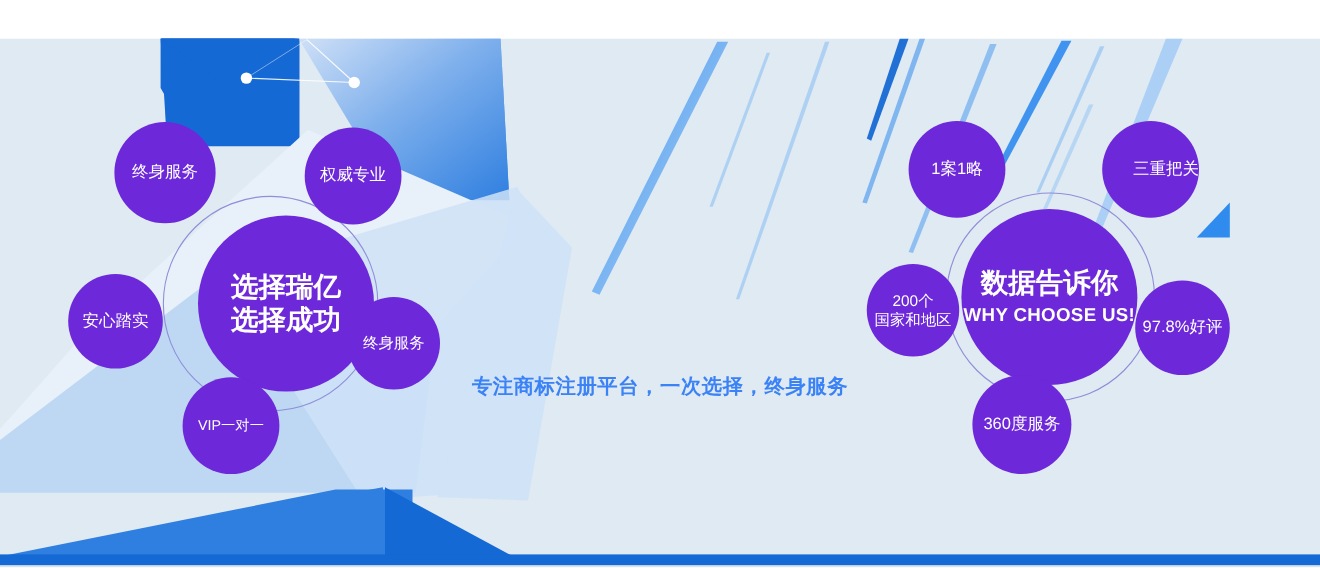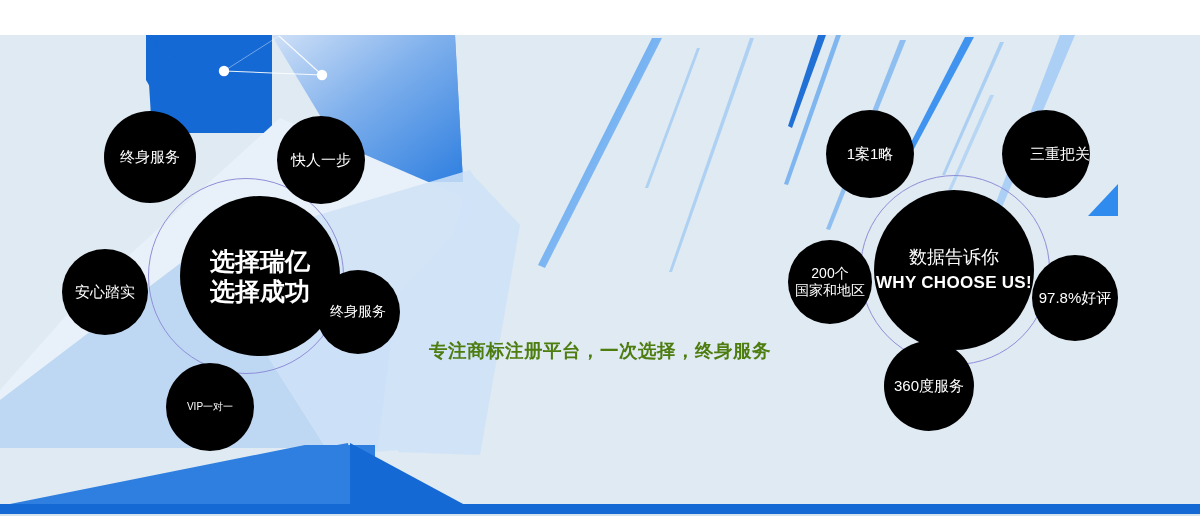--- a/index.html
+++ b/index.html
@@ -20,21 +20,21 @@
   #bg-svg {
     position: absolute;
     left: 0; top: 0;
     width: 1200px;
     height: 516px;
     display: block;
   }
   .bubble {
     position: absolute;
     border-radius: 50%;
-    background: #000000;
+    background: #6d28d9;
     color: #ffffff;
     display: flex;
     flex-direction: column;
     align-items: center;
     justify-content: center;
     text-align: center;
     line-height: 1.22;
     white-space: nowrap;
     box-sizing: border-box;
   }
@@ -48,21 +48,21 @@
   .hero-title {
     font-size: 29px;
     font-weight: 700;
     letter-spacing: 1px;
     color: #3f6ee3;
     margin-bottom: 9px;
   }
   .hero-sub {
     font-size: 18.5px;
     font-weight: 700;
-    color: #4d7c0f;
+    color: #3b82f6;
     letter-spacing: 0.5px;
     font-family: Liberation Serif, serif;
   }
   .ring {
     position: absolute;
     border-radius: 50%;
     border: 1px solid #8f8ed8;
     box-sizing: border-box;
   }
   .en-sub {
@@ -175,39 +175,39 @@
   <div class="bubble" style="left:180px; top:196px; width:160px; height:160px; font-size:25px; font-weight:700;">
     <span class="line">选择瑞亿</span>
     <span class="line">选择成功</span>
   </div>
 
   <div class="bubble" style="left:104px; top:111px; width:92px; height:92px; font-size:15px;">
     <span class="line">终身服务</span>
   </div>
 
   <div class="bubble" style="left:277px; top:116px; width:88px; height:88px; font-size:15px;">
-    <span class="line">快人一步</span>
+    <span class="line">权威专业</span>
   </div>
 
   <div class="bubble" style="left:62px; top:249px; width:86px; height:86px; font-size:15px;">
     <span class="line">安心踏实</span>
   </div>
 
   <div class="bubble" style="left:316px; top:270px; width:84px; height:84px; font-size:14px;">
     <span class="line">终身服务</span>
   </div>
 
-  <div class="bubble" style="left:166px; top:363px; width:88px; height:88px; font-size:10px;">
+  <div class="bubble" style="left:166px; top:343px; width:88px; height:88px; font-size:13px;">
     <span class="line">VIP一对一</span>
   </div>
 
   <div class="ring" style="left:860px; top:175px; width:190px; height:190px;"></div>
 
   <div class="bubble" style="left:874px; top:190px; width:160px; height:160px;">
-    <span class="line" style="font-size:18px; font-weight:400; margin-bottom:4px;text-align:center;">数据告诉你</span>
+    <span class="line" style="font-size:25px; font-weight:700; margin-bottom:4px;text-align:center;">数据告诉你</span>
     <span class="line en-sub">WHY CHOOSE US!</span>
   </div>
 
   <div class="bubble" style="left:826px; top:110px; width:88px; height:88px; font-size:15px;">
     <span class="line">1案1略</span>
   </div>
 
   <div class="bubble" style="left:1002px; top:110px; width:88px; height:88px; font-size:15px;align-items:flex-end;">
     <span class="line">三重把关</span>
   </div>

